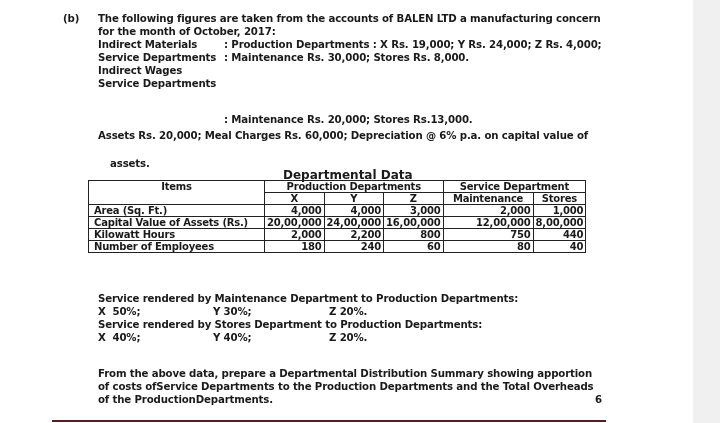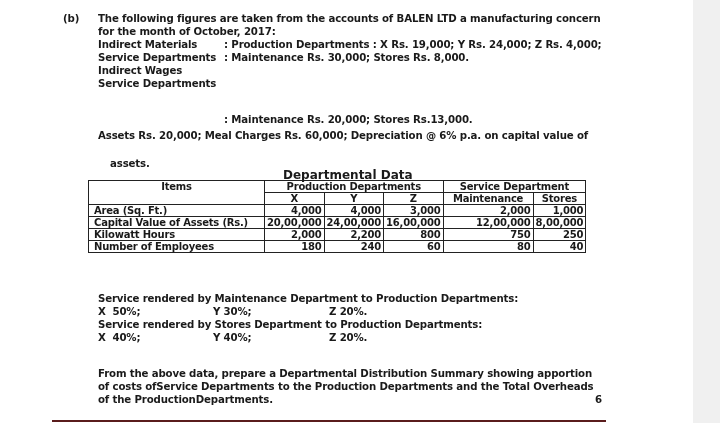--- a/index.html
+++ b/index.html
@@ -86,21 +86,21 @@
       <td class="num">16,00,000</td>
       <td class="num">12,00,000</td>
       <td class="num">8,00,000</td>
     </tr>
     <tr>
       <td class="lbl">Kilowatt Hours</td>
       <td class="num">2,000</td>
       <td class="num">2,200</td>
       <td class="num">800</td>
       <td class="num">750</td>
-      <td class="num">250</td>
+      <td class="num">440</td>
     </tr>
     <tr>
       <td class="lbl">Number of Employees</td>
       <td class="num">180</td>
       <td class="num">240</td>
       <td class="num">60</td>
       <td class="num">80</td>
       <td class="num">40</td>
     </tr>
   </tbody>

